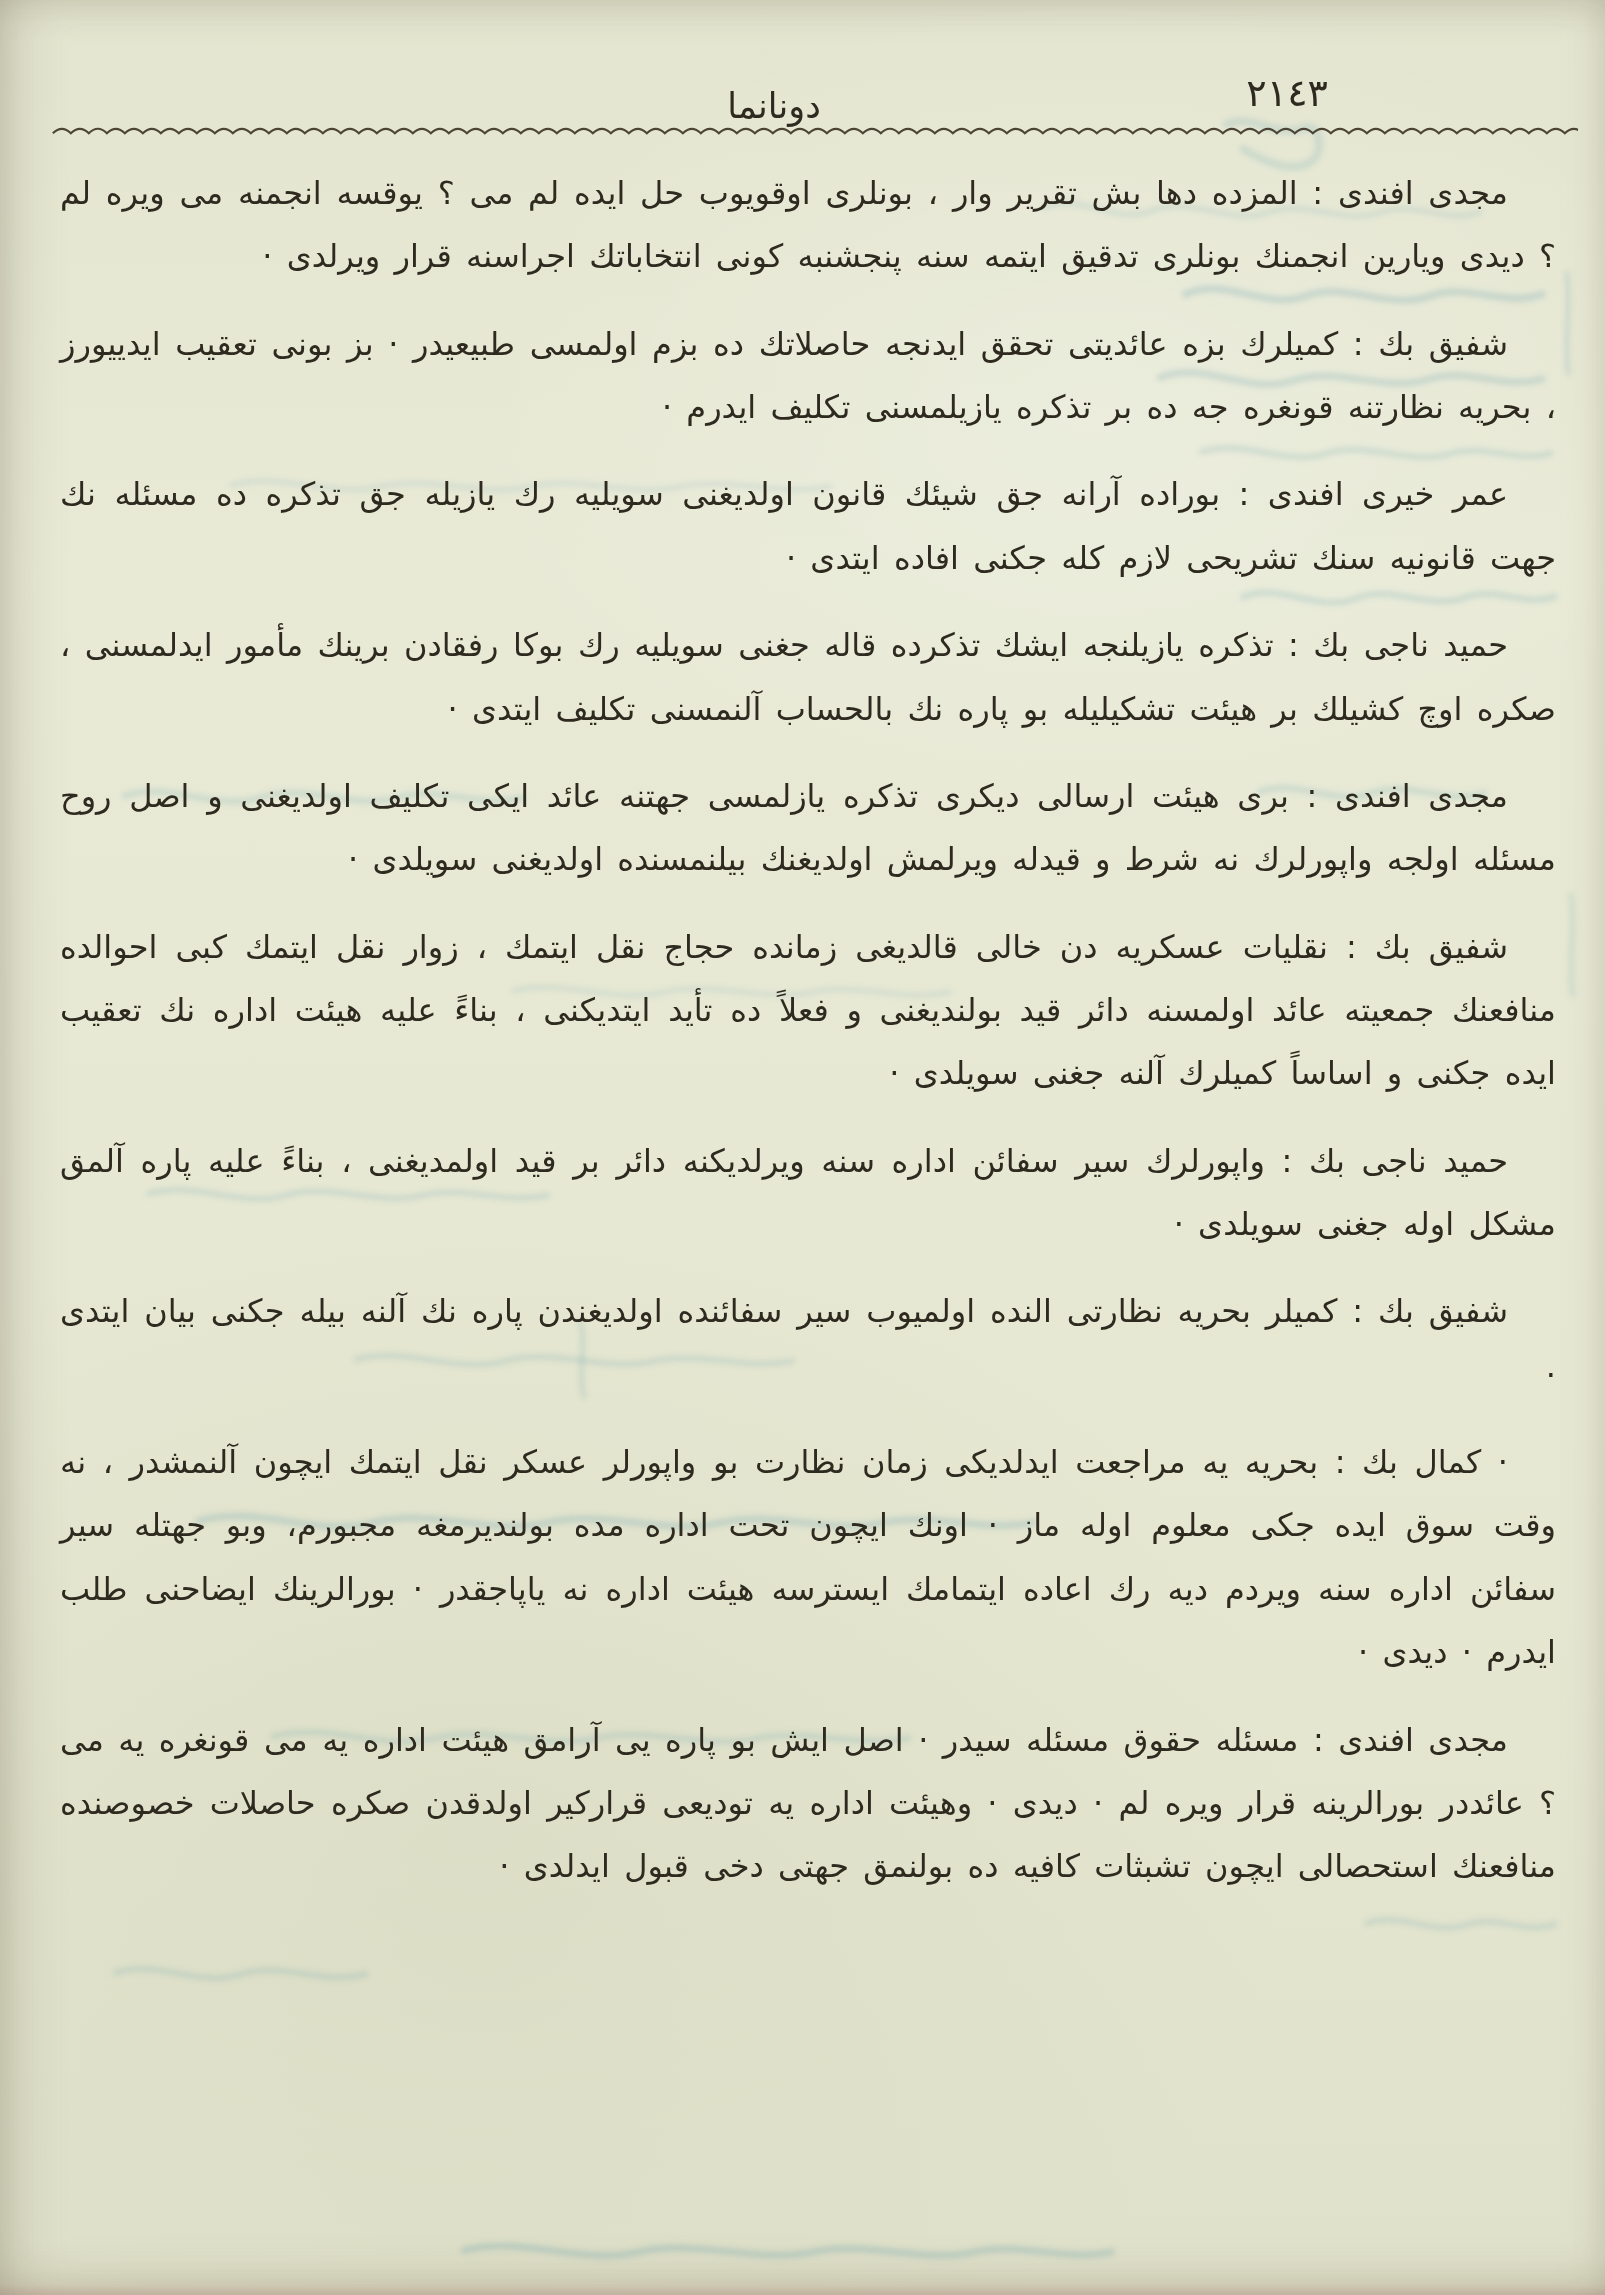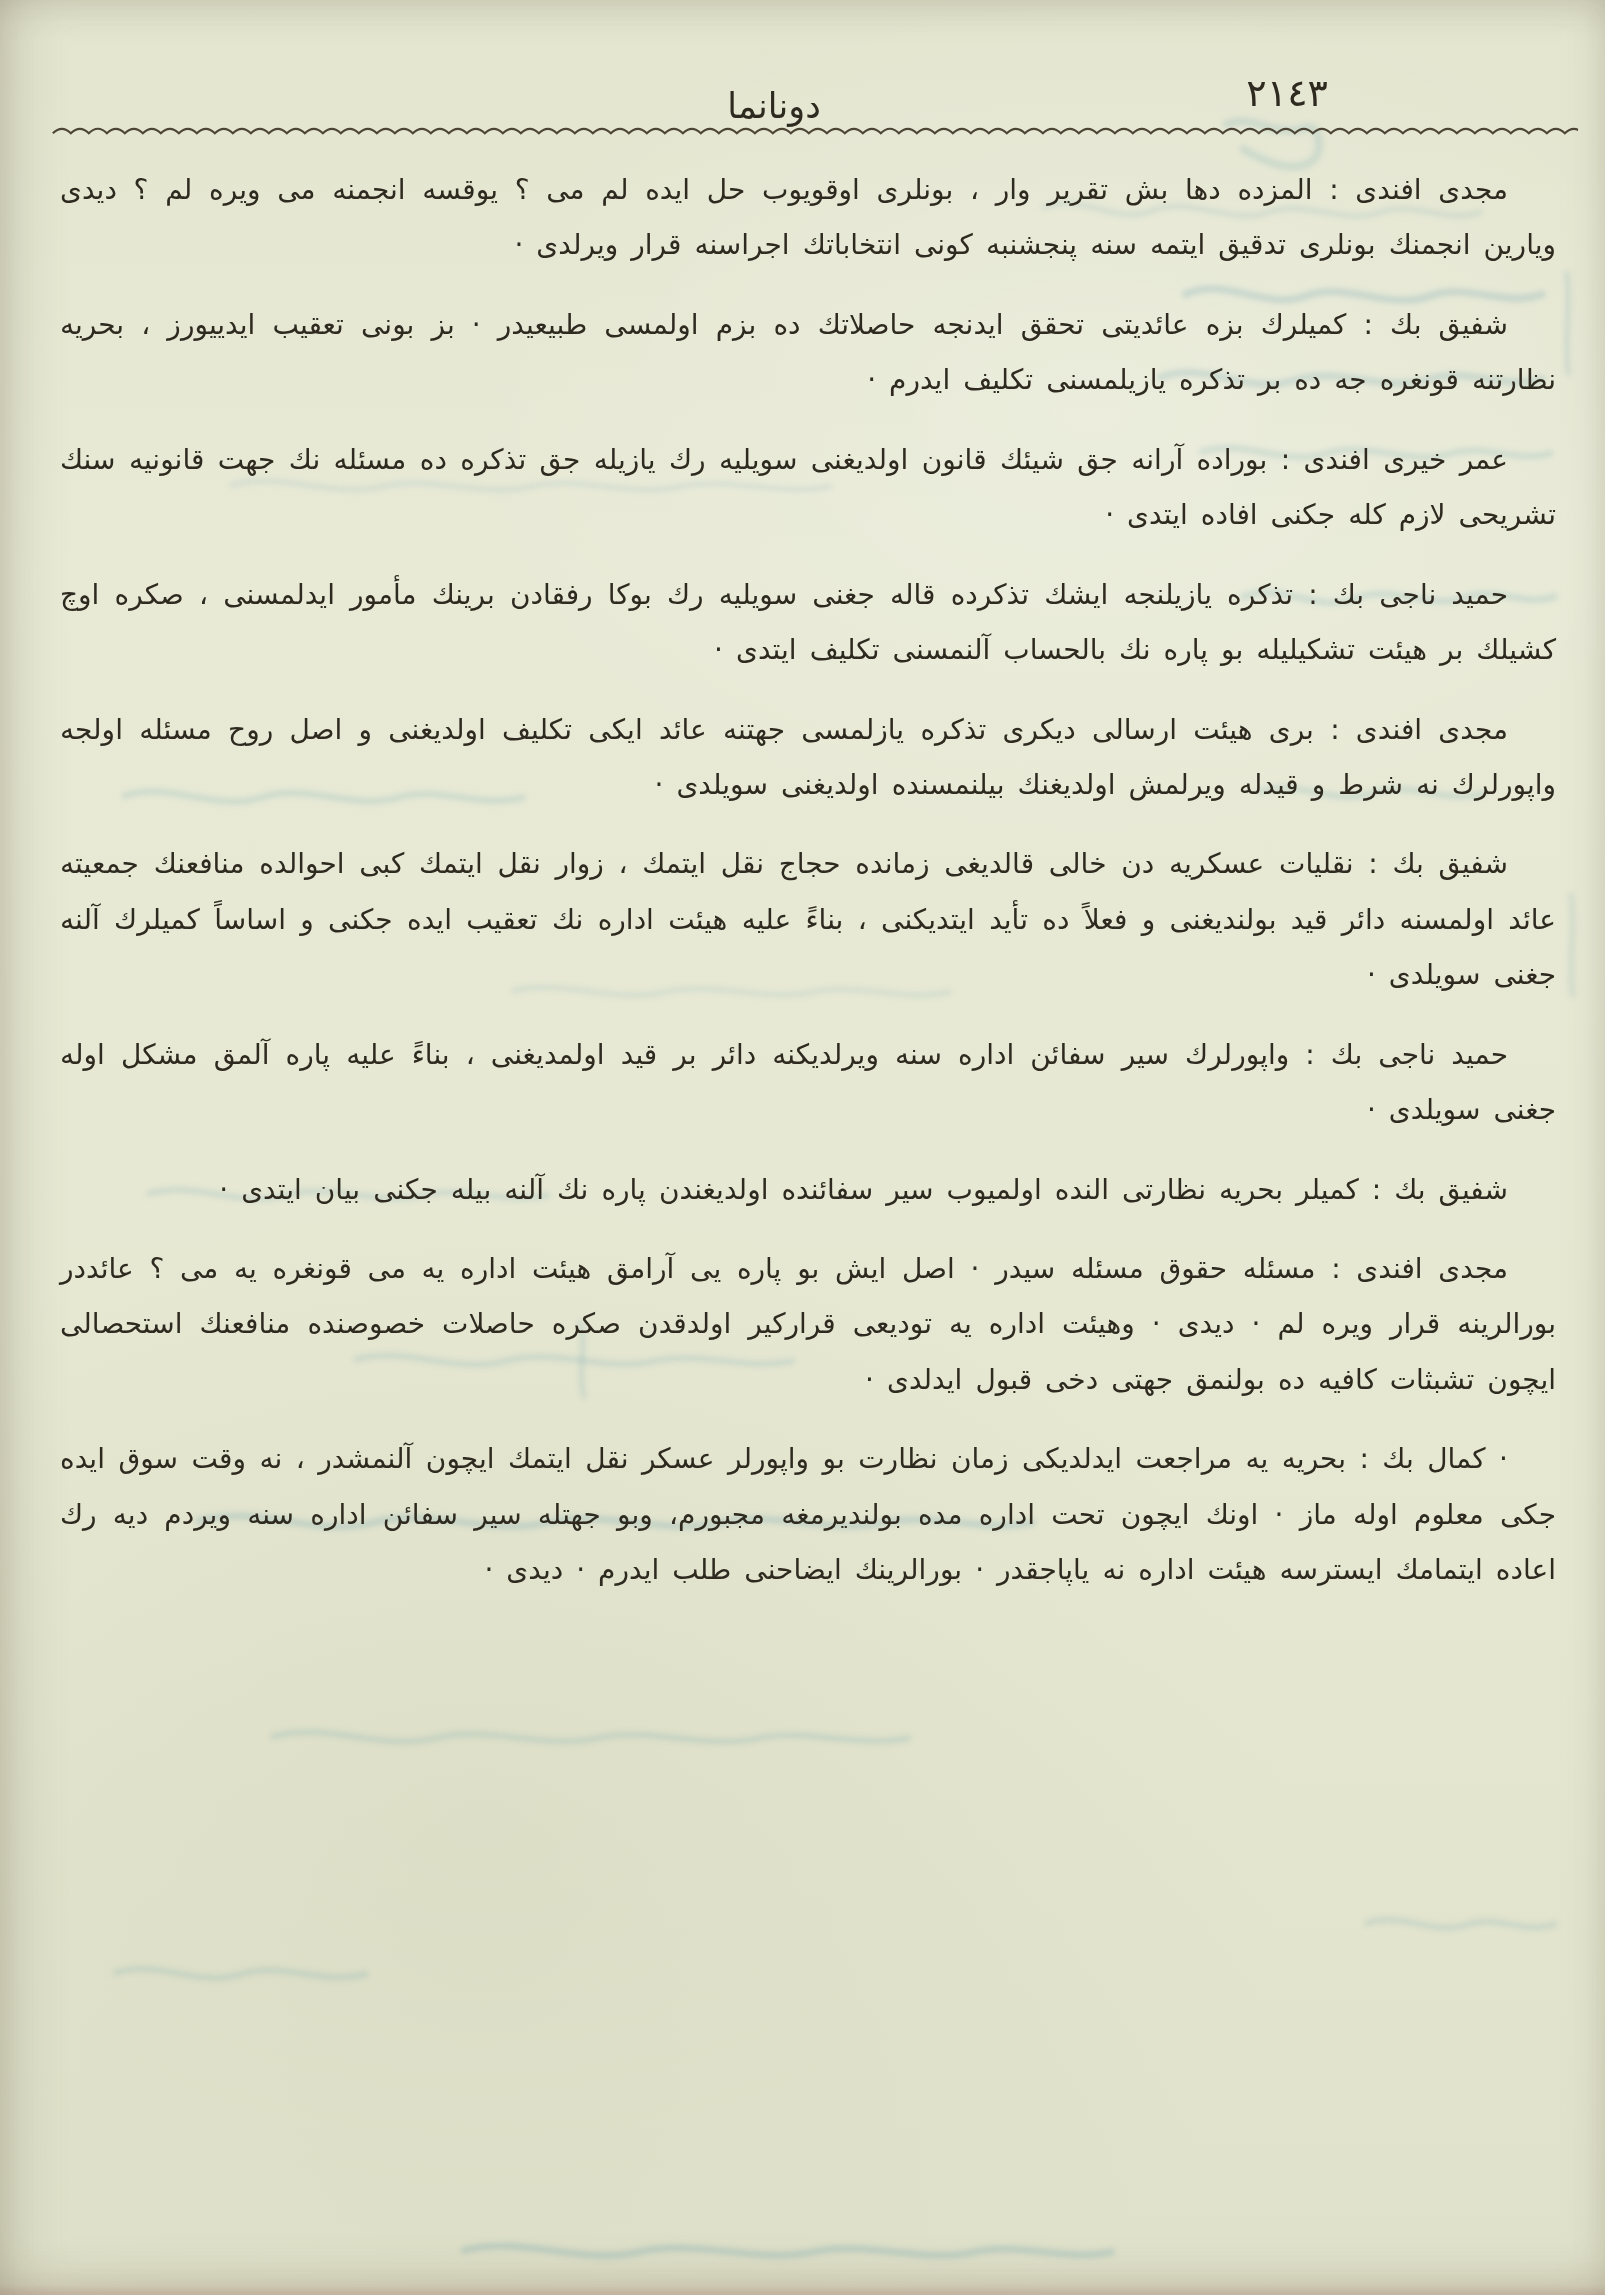--- a/index.html
+++ b/index.html
@@ -36,21 +36,21 @@
     direction:rtl;
     margin-top:16px;
   }
   .rule-svg{position:absolute;top:121px;left:43px;z-index:3;}
   .text-block{
     position:absolute;top:162px;right:50px;left:60px;z-index:3;
     direction:rtl;text-align:justify;text-align-last:right;
   }
   .text-block p{
     margin:0 0 24px 0;
-    font-size:28px;line-height:1.98;
+    font-size:32px;line-height:1.98;
     text-indent:48px;
     word-spacing:4.1px;
     color:var(--ink);
   }
   .scan-edge-bottom{
     position:absolute;left:0;right:0;bottom:0;height:10.8px;z-index:4;
     background:linear-gradient(180deg, rgba(216,203,184,0), var(--scan_edge));
   }
 </style>
 </head>
@@ -99,19 +99,19 @@
 
   <main class="text-block">
     <p>مجدى افندى : المزده دها بش تقرير وار ، بونلرى اوقويوب حل ايده لم مى ؟ يوقسه انجمنه مى ويره لم ؟ ديدى ويارين انجمنك بونلرى تدقيق ايتمه سنه پنجشنبه كونى انتخاباتك اجراسنه قرار ويرلدى ·</p>
     <p>شفيق بك : كميلرك بزه عائديتى تحقق ايدنجه حاصلاتك ده بزم اولمسى طبيعيدر · بز بونى تعقيب ايدييورز ، بحريه نظارتنه قونغره جه ده بر تذكره يازيلمسنى تكليف ايدرم ·</p>
     <p>عمر خيرى افندى : بوراده آرانه جق شيئك قانون اولديغنى سويليه رك يازيله جق تذكره ده مسئله نك جهت قانونيه سنك تشريحى لازم كله جكنى افاده ايتدى ·</p>
     <p>حميد ناجى بك : تذكره يازيلنجه ايشك تذكرده قاله جغنى سويليه رك بوكا رفقادن برينك مأمور ايدلمسنى ، صكره اوچ كشيلك بر هيئت تشكيليله بو پاره نك بالحساب آلنمسنى تكليف ايتدى ·</p>
     <p>مجدى افندى : برى هيئت ارسالى ديكرى تذكره يازلمسى جهتنه عائد ايكى تكليف اولديغنى و اصل روح مسئله اولجه واپورلرك نه شرط و قيدله ويرلمش اولديغنك بيلنمسنده اولديغنى سويلدى ·</p>
     <p>شفيق بك : نقليات عسكريه دن خالى قالديغى زمانده حجاج نقل ايتمك ، زوار نقل ايتمك كبى احوالده منافعنك جمعيته عائد اولمسنه دائر قيد بولنديغنى و فعلاً ده تأيد ايتديكنى ، بناءً عليه هيئت اداره نك تعقيب ايده جكنى و اساساً كميلرك آلنه جغنى سويلدى ·</p>
     <p>حميد ناجى بك : واپورلرك سير سفائن اداره سنه ويرلديكنه دائر بر قيد اولمديغنى ، بناءً عليه پاره آلمق مشكل اوله جغنى سويلدى ·</p>
     <p>شفيق بك : كميلر بحريه نظارتى النده اولميوب سير سفائنده اولديغندن پاره نك آلنه بيله جكنى بيان ايتدى ·</p>
+    <p>· كمال بك : بحريه يه مراجعت ايدلديكى زمان نظارت بو واپورلر عسكر نقل ايتمك ايچون آلنمشدر ، نه وقت سوق ايده جكى معلوم اوله ماز · اونك ايچون تحت اداره مده بولنديرمغه مجبورم، وبو جهتله سير سفائن اداره سنه ويردم ديه رك اعاده ايتمامك ايسترسه هيئت اداره نه ياپاجقدر · بورالرينك ايضاحنى طلب ايدرم · ديدى ·</p>
     <p>مجدى افندى : مسئله حقوق مسئله سيدر · اصل ايش بو پاره يى آرامق هيئت اداره يه مى قونغره يه مى ؟ عائددر بورالرينه قرار ويره لم · ديدى · وهيئت اداره يه توديعى قراركير اولدقدن صكره حاصلات خصوصنده منافعنك استحصالى ايچون تشبثات كافيه ده بولنمق جهتى دخى قبول ايدلدى ·</p>
-    <p>· كمال بك : بحريه يه مراجعت ايدلديكى زمان نظارت بو واپورلر عسكر نقل ايتمك ايچون آلنمشدر ، نه وقت سوق ايده جكى معلوم اوله ماز · اونك ايچون تحت اداره مده بولنديرمغه مجبورم، وبو جهتله سير سفائن اداره سنه ويردم ديه رك اعاده ايتمامك ايسترسه هيئت اداره نه ياپاجقدر · بورالرينك ايضاحنى طلب ايدرم · ديدى ·</p>
   </main>
 
   <div class="scan-edge-bottom"></div>
 </div>
 
 
 </body></html>

